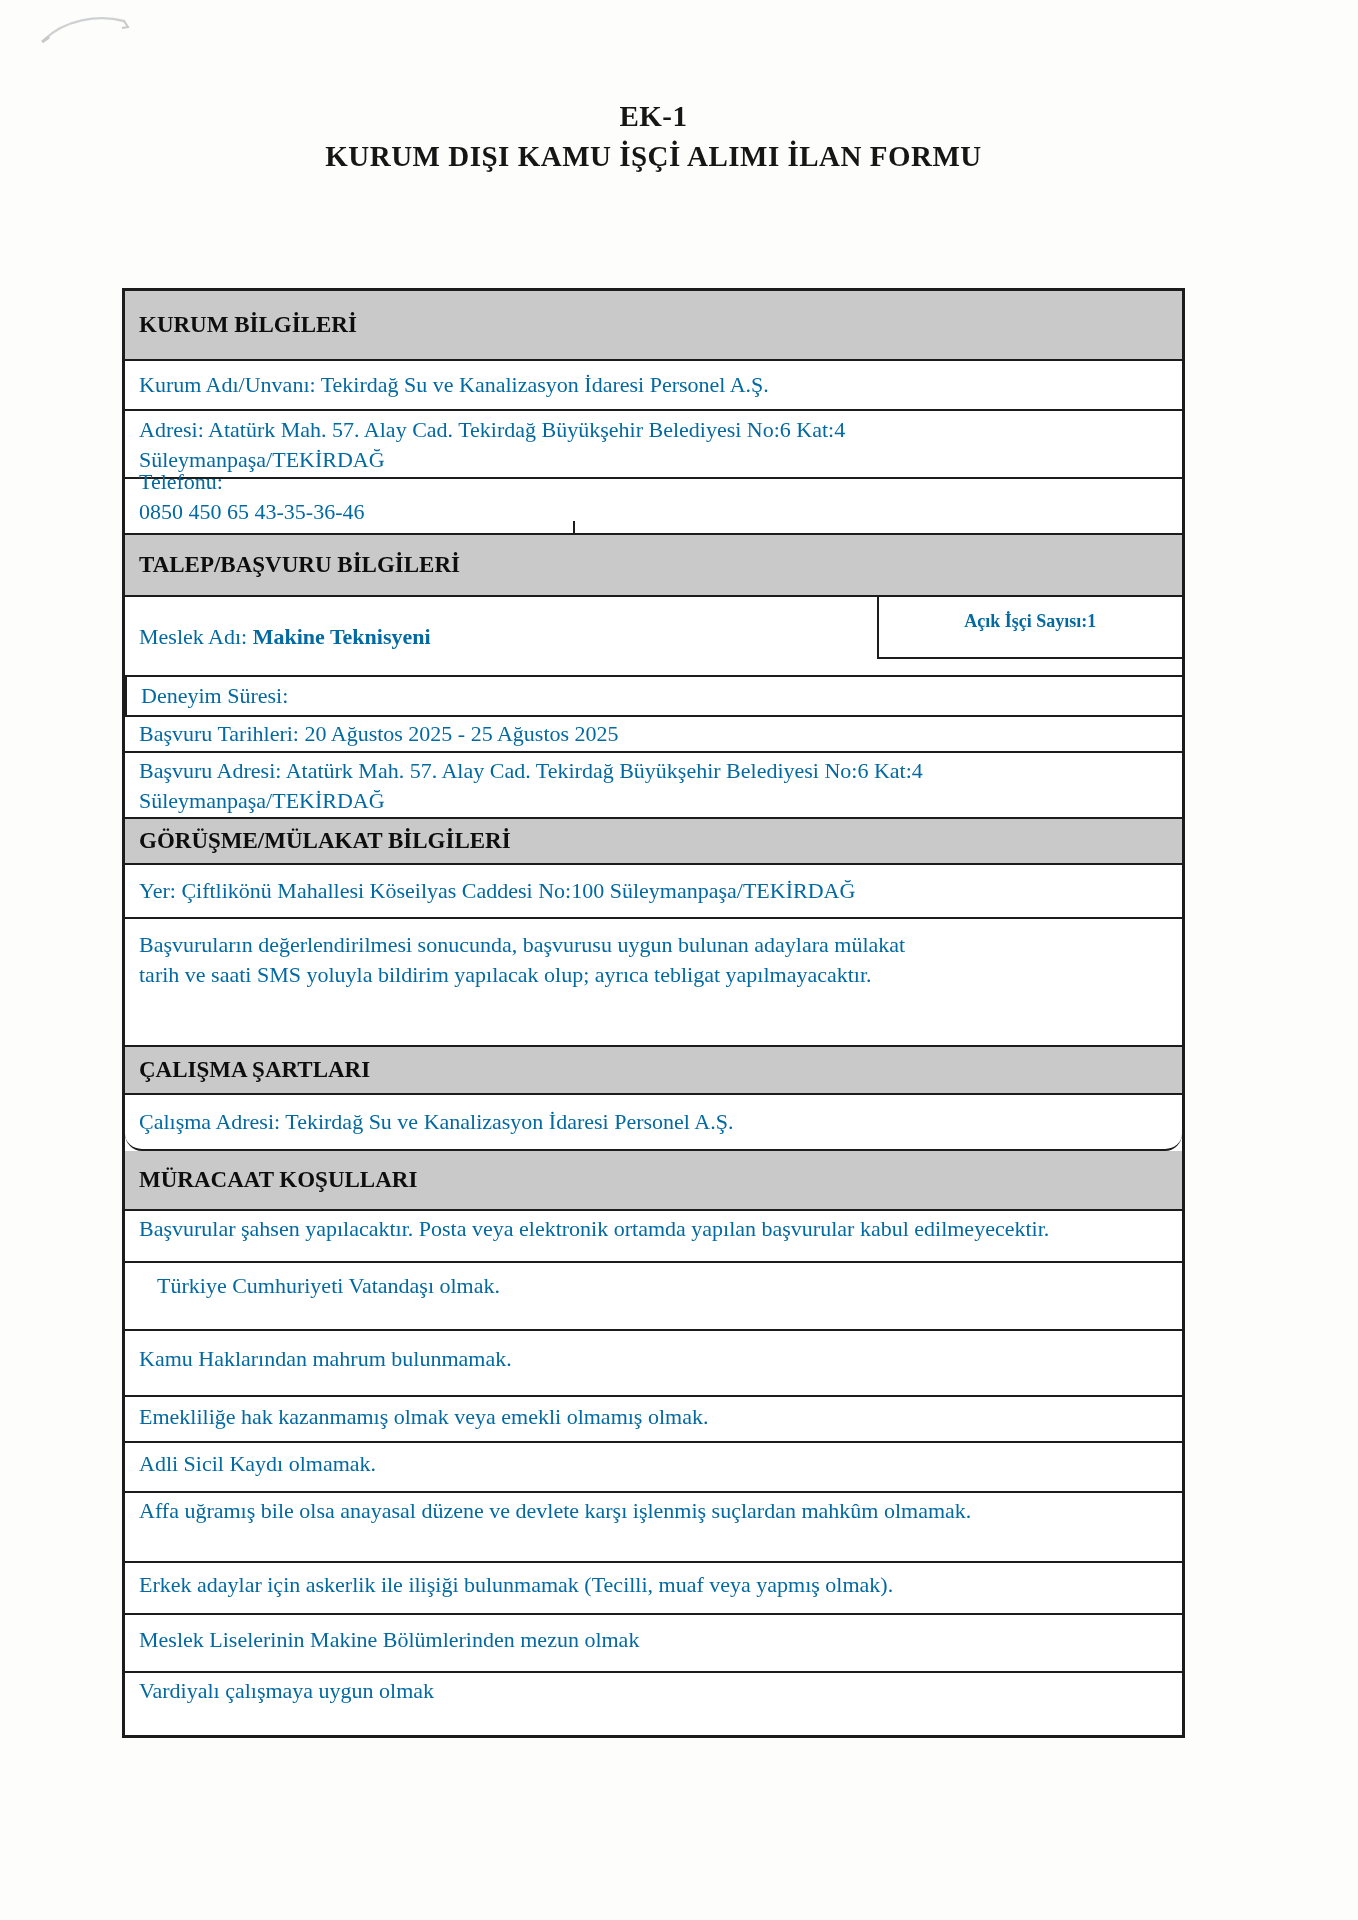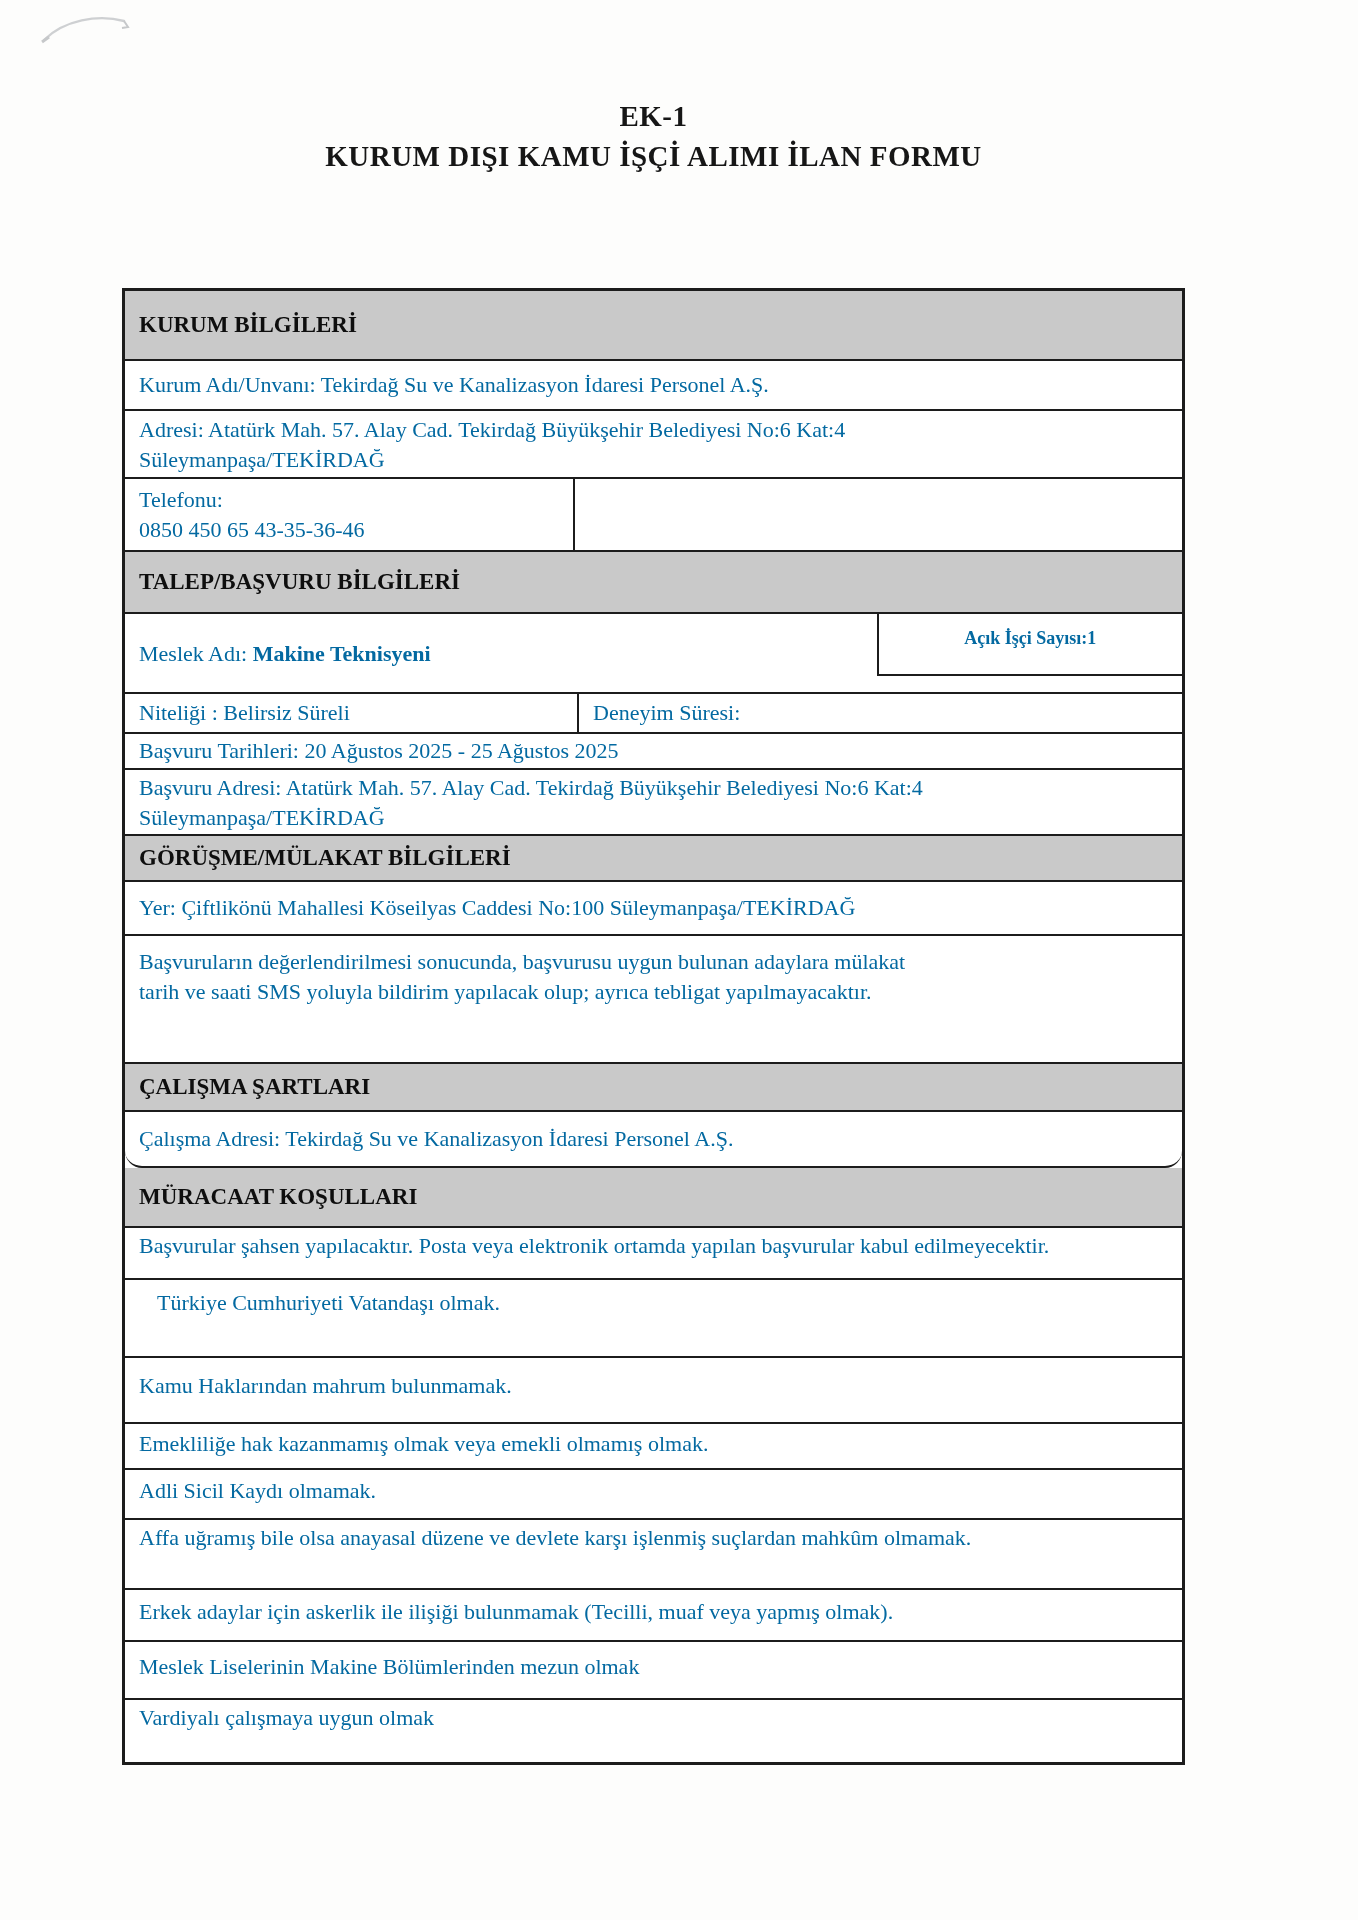--- a/index.html
+++ b/index.html
@@ -51,21 +51,21 @@
   .row:last-child{border-bottom:none;}
   .split{display:flex;padding:0;}
   .cell{padding:6px 14px;}
   .cell-divider{border-left:2px solid #1c1c1c;}
 
   
   .h-kurum{height:70px;}
   .r-kurumadi{height:50px;padding-top:9px;}
   .r-adresi{height:68px;padding-top:4px;max-width:100%;}
   .r-adresi .txt{max-width:820px;display:block;}
-  .r-telefonu{height:73px;}
+  .r-telefonu{height:56px;align-items:flex-end;}
   .r-telefonu .c-left{width:448px;line-height:30px;}
   .r-telefonu .c-right{flex:1;}
   .h-talep{height:62px;}
   .r-meslek{height:80px;position:relative;}
   .r-meslek .c-left{width:756px;padding-top:25px;}
   .r-meslek .c-right{
     width:307px;height:62px;
     border-left:2px solid #1c1c1c;border-bottom:2px solid #1c1c1c;
     text-align:center;font-weight:bold;font-size:18px;padding-top:9px;
   }
@@ -79,21 +79,21 @@
   .r-yer{height:54px;padding-top:11px;}
   .r-paragraf{height:128px;padding-top:11px;}
   .r-paragraf .txt{max-width:800px;display:block;}
   .h-calisma{height:48px;}
   .r-calismaadresi{height:56px;padding-top:12px;border-radius:17px;}
   .h-muracaat{height:60px;}
 
   .kosul{padding-top:3px;}
   .k1{height:52px;line-height:29px;}
   .k1 .txt{max-width:960px;display:block;}
-  .k2{height:78px;padding-top:8px;padding-left:32px;}
+  .k2{height:68px;padding-top:8px;padding-left:32px;}
   .k3{height:66px;padding-top:13px;}
   .k4{height:46px;padding-top:5px;}
   .k5{height:50px;padding-top:6px;}
   .k6{height:70px;line-height:31px;padding-top:2px;}
   .k6 .txt{max-width:910px;display:block;}
   .k7{height:52px;padding-top:7px;}
   .k8{height:58px;padding-top:10px;}
   .k9{height:62px;border-radius:10px;}
 
   .bold{font-weight:bold;}
@@ -137,21 +137,20 @@
     <div class="sec-header h-talep">TALEP/BAŞVURU BİLGİLERİ</div>
 
     <div class="row split r-meslek">
       <div class="cell c-left">
         <span>Meslek Adı: </span><span class="bold">Makine Teknisyeni</span>
       </div>
       <div class="cell c-right">Açık İşçi Sayısı:1</div>
     </div>
 
     <div class="row split r-niteligi">
-      <div class="cell c-left">Niteliği : Belirsiz Süreli</div>
       <div class="cell c-right cell-divider">Deneyim Süresi:</div>
     </div>
 
     <div class="row r-tarihleri">Başvuru Tarihleri: 20 Ağustos 2025 - 25 Ağustos 2025</div>
 
     <div class="row r-basvuruadresi">
       <span class="txt">Başvuru Adresi: Atatürk Mah. 57. Alay Cad. Tekirdağ Büyükşehir Belediyesi No:6 Kat:4 Süleymanpaşa/TEKİRDAĞ</span>
     </div>
 
     <div class="sec-header h-gorusme">GÖRÜŞME/MÜLAKAT BİLGİLERİ</div>

